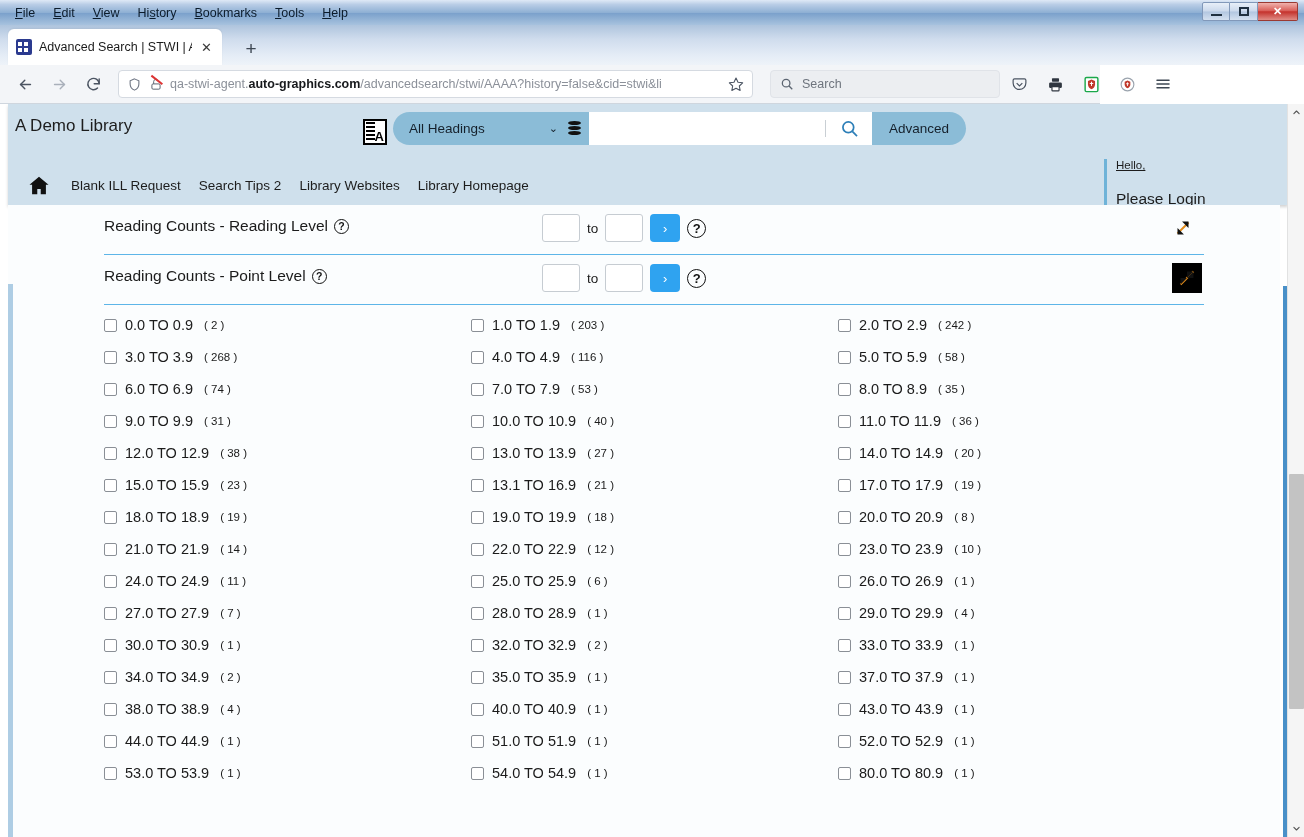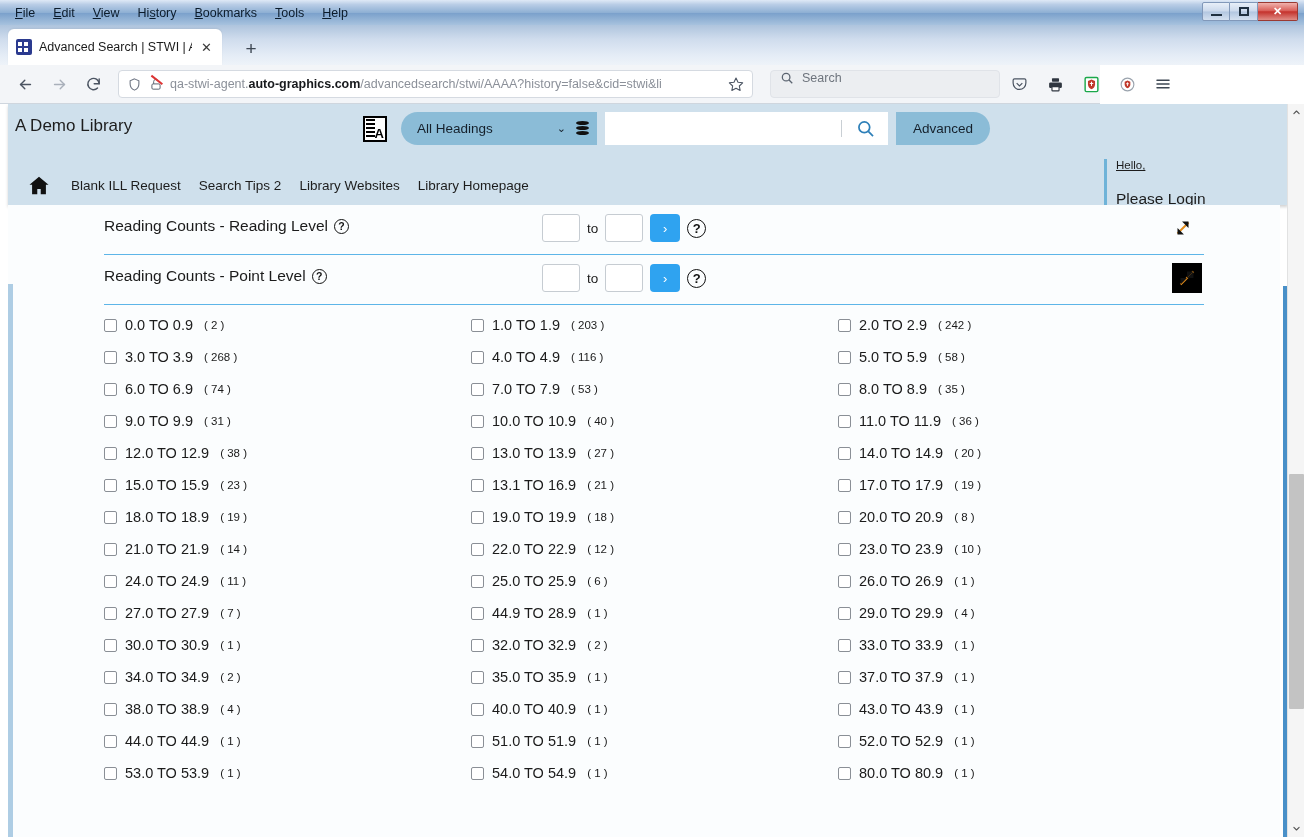--- a/index.html
+++ b/index.html
@@ -95,40 +95,40 @@
     flex:0 0 635px; height:28px; background:#fff; border:1px solid #d5dae1; border-radius:4px;
     display:flex; align-items:center; padding:0 8px; gap:7px; margin-left:6px;
   }
   .url-text{
     font-size:12.5px; color:#8b9099; white-space:nowrap; overflow:hidden; flex:1 1 auto;
   }
   .url-text b{ color:#17191c; font-weight:700; }
   .url-text i{ font-style:normal; color:#8b9099;}
   .searchbar{
     flex:0 0 230px; height:28px; background:#eceef1; border:1px solid #e0e3e8; border-radius:4px;
-    display:flex; padding:0 9px; gap:8px; margin-left:13px;
+    display:flex; align-items:center; padding:0 9px; gap:8px; margin-left:13px;
   }
   .searchbar .ph{ font-size:12.5px; color:#6e747d; }
   .navright{ margin-left:auto; display:flex; align-items:center; gap:6px; padding-right:2px;}
 
   
   .page{
     position:absolute; left:0; top:104px; width:1304px; height:733px;
     background:#ffffff; overflow:hidden;
   }
   .lib-header{
     position:absolute; left:8px; top:0; width:1280px; height:101px;
     background:#cfe0ec;
     box-shadow:0 2px 3px rgba(0,0,0,.18);
   }
   .lib-name{
     position:absolute; left:7px; top:12px; font-size:17px; color:#1d1d1d;
   }
   .searchgroup{
-    position:absolute; left:355px; top:8px; display:flex; align-items:center; gap:8px;
+    position:absolute; left:355px; top:8px; display:flex; align-items:flex-end; gap:0;
   }
   .xlate-icon{
     width:24px;height:26px;margin-right:6px; position:relative; flex:0 0 24px;
     background:#fff; border:2px solid #000;
   }
   .xlate-icon:before{
     content:"A"; position:absolute; right:1px; bottom:0px; font-size:13px;
     font-weight:bold; color:#000; line-height:13px;
   }
   .xlate-icon:after{
@@ -652,21 +652,21 @@
             <span class="cblabel">26.0 TO 26.9</span>
             <span class="cbcount">( 1 )</span>
           </div>
           <div class="cbitem">
             <span class="cbbox"></span>
             <span class="cblabel">27.0 TO 27.9</span>
             <span class="cbcount">( 7 )</span>
           </div>
           <div class="cbitem">
             <span class="cbbox"></span>
-            <span class="cblabel">44.9 TO 28.9</span>
+            <span class="cblabel">28.0 TO 28.9</span>
             <span class="cbcount">( 1 )</span>
           </div>
           <div class="cbitem">
             <span class="cbbox"></span>
             <span class="cblabel">29.0 TO 29.9</span>
             <span class="cbcount">( 4 )</span>
           </div>
           <div class="cbitem">
             <span class="cbbox"></span>
             <span class="cblabel">30.0 TO 30.9</span>

